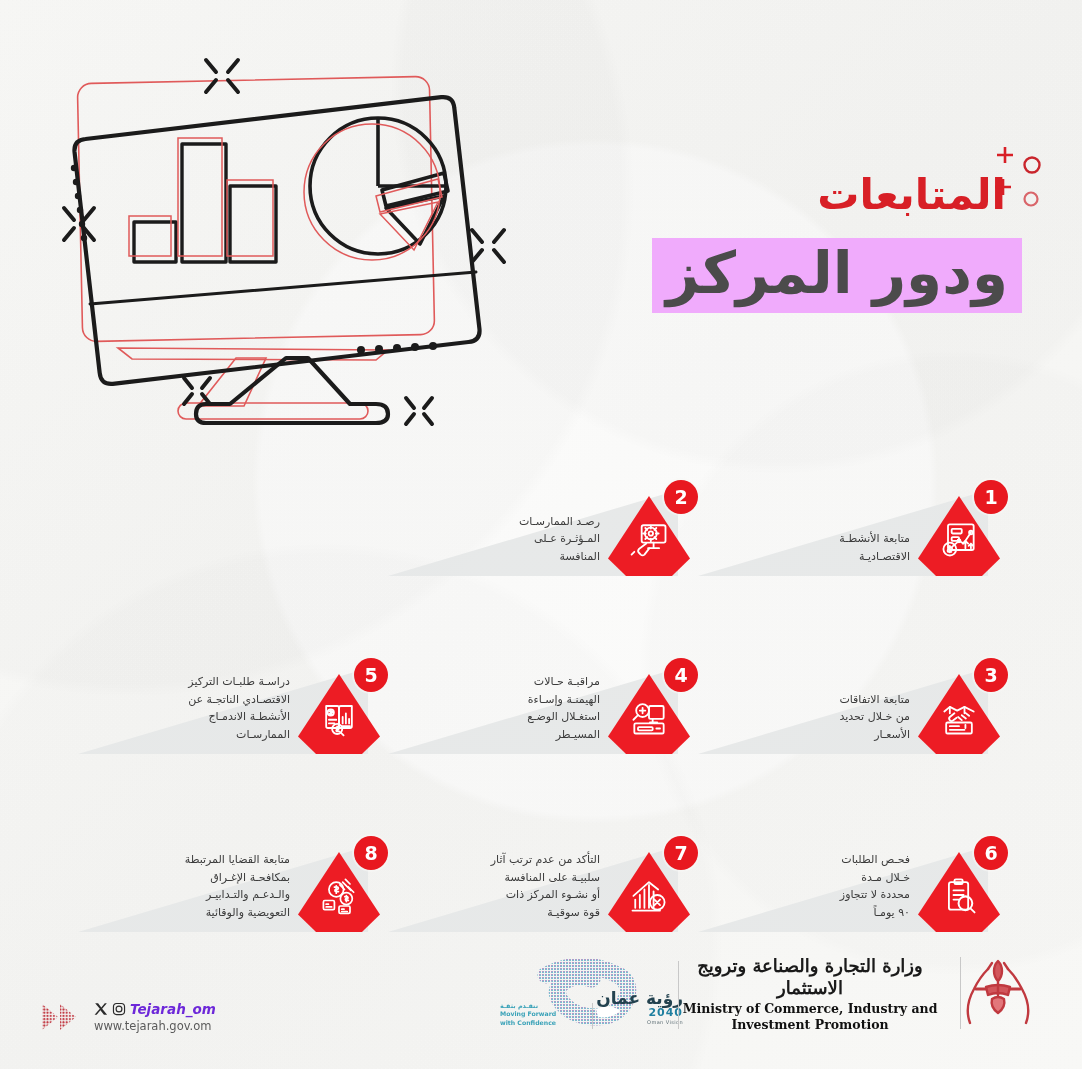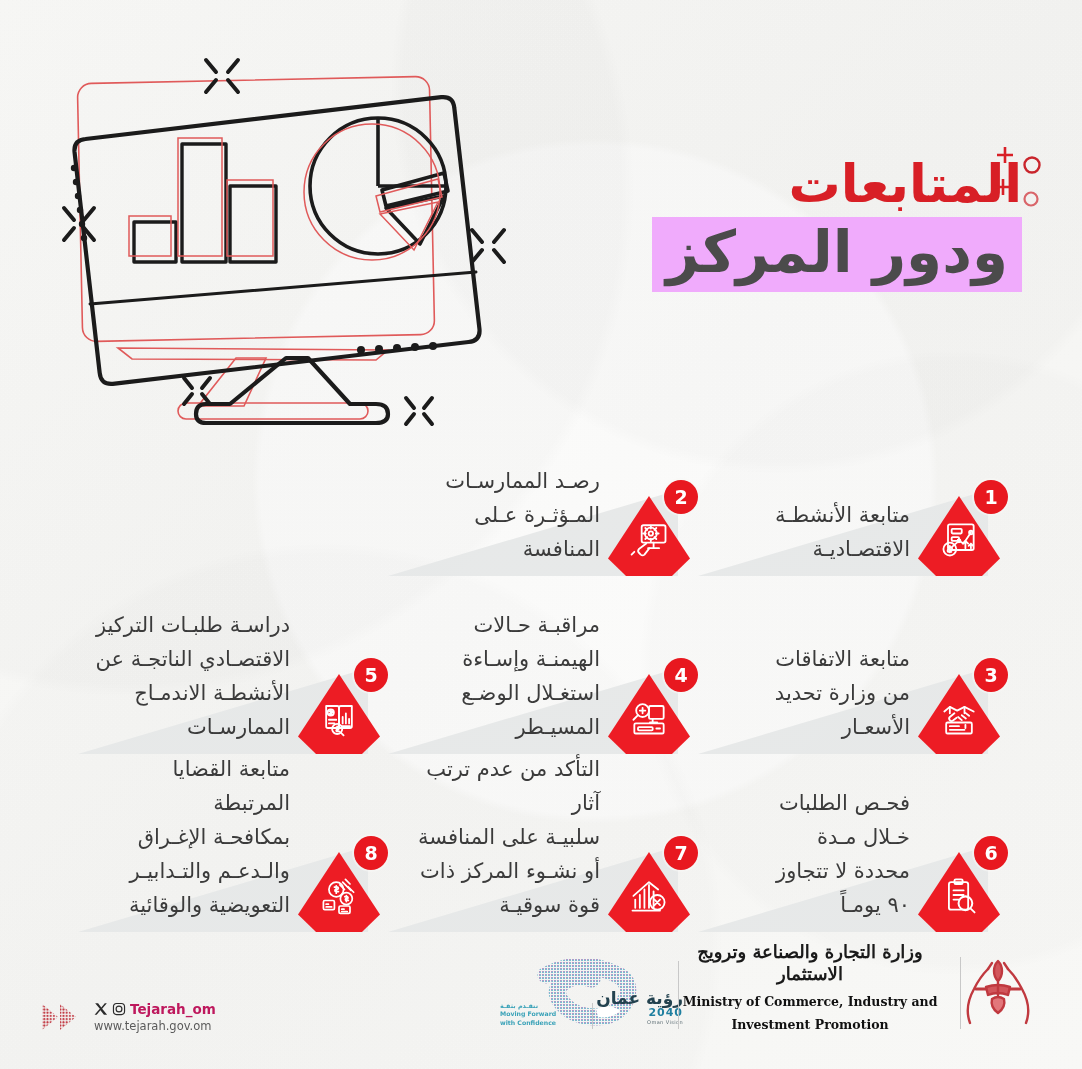--- a/index.html
+++ b/index.html
@@ -26,22 +26,22 @@
       repeating-linear-gradient(90deg, rgba(0,0,0,.05) 0 1px, transparent 1px 4px);
   }
 
   
   .illus{position:absolute;left:58px;top:48px;width:460px;height:390px;}
   .illus svg{display:block;width:100%;height:100%;}
 
   
   .title-wrap{position:absolute;right:60px;top:155px;width:500px;text-align:right;}
   .title-line1{
-    font-size:52px;font-weight:bold;color:#d81f26;letter-spacing:-1px;
-    line-height:1.12;margin:0;direction:rtl;
+    font-size:42px;font-weight:bold;color:#d81f26;letter-spacing:-1px;
+    line-height:1.12;margin:16px;direction:rtl;
   }
   .title-band{
     display:inline-block;background:#f0abfc;padding:2px 14px 6px 14px;margin-top:4px;
   }
   .title-line2{
     font-size:58px;font-weight:bold;color:#4b4b4b;line-height:1.15;margin:0;direction:rtl;
   }
   .deco-dots{position:absolute;right:25px;top:135px;width:70px;height:85px;}
 
   
@@ -56,21 +56,21 @@
     position:absolute;left:0;bottom:0;width:290px;height:86px;
     background:linear-gradient(to bottom right,#e6e8e8 0%,#e6e8e8 100%);
     clip-path:polygon(100% 0, 100% 100%, 0 100%);
     opacity:.95;
   }
   .item{
     position:absolute;right:0;bottom:0;display:flex;align-items:flex-end;
     justify-content:flex-end;gap:6px;direction:rtl;
   }
   .item-text{
-    font-size:21px;line-height:1.62;color:#3b3b3b;text-align:right;
+    font-size:11px;line-height:1.62;color:#3b3b3b;text-align:right;
     direction:rtl;max-width:188px;font-weight:500;
     padding-bottom:10px;
   }
   .badge-wrap{position:relative;width:92px;height:98px;flex:0 0 92px;}
   .badge{
     position:absolute;left:2px;bottom:0;width:82px;height:80px;
     background:#ed1c24;
     clip-path:polygon(50% 0%, 100% 78%, 78% 100%, 22% 100%, 0% 78%);
     border-radius:16px;
     display:flex;align-items:center;justify-content:center;
@@ -83,43 +83,44 @@
     box-shadow:0 0 0 2px rgba(247,247,245,.55);
   }
 
   
   .footer{position:absolute;left:0;bottom:0;width:1082px;height:120px;}
   .social{
     position:absolute;left:40px;bottom:36px;display:flex;align-items:center;gap:10px;direction:ltr;
   }
   .chev{width:44px;height:30px;}
   .handle{
-    display:flex;align-items:center;gap:4px;font-size:13.5px;color:#be185d;font-weight:bold;
+    display:flex;align-items:center;gap:4px;font-size:13.5px;color:#6d28d9;font-weight:bold;
     direction:ltr;
+    font-style:italic;
   }
   .handle svg{width:14px;height:14px;}
   .site{font-size:11.5px;color:#5a5a5a;margin-top:2px;direction:ltr;}
 
   .vision{position:absolute;left:500px;bottom:38px;width:185px;height:72px;direction:ltr;}
   .vision-tag{
     position:absolute;left:0;bottom:4px;font-size:6.2px;color:#3aa2b8;line-height:1.35;
     text-align:left;font-weight:bold;direction:ltr;
   }
   .vision-tag .ar{font-size:6.4px;color:#3aa2b8;}
   .vision-main{
     position:absolute;right:2px;bottom:6px;text-align:right;direction:rtl;
   }
   .vision-main .v-ar{font-size:17px;font-weight:bold;color:#23424f;line-height:1;}
   .vision-main .v-yr{font-size:11px;font-weight:bold;color:#1f7fa0;letter-spacing:1px;line-height:1.1;}
   .vision-main .v-en{font-size:5px;color:#5d6e75;letter-spacing:.4px;}
   .sep{position:absolute;width:1px;background:#c8c8c8;}
 
   .ministry{position:absolute;left:665px;bottom:36px;width:290px;text-align:center;direction:rtl;}
   .ministry-ar{font-size:18px;color:#1a1a1a;font-weight:bold;line-height:1.25;font-family:"DejaVu Serif","Liberation Serif",serif;}
-  .ministry-en{font-size:12.5px;color:#111;font-weight:bold;line-height:1.25;margin-top:8px;
+  .ministry-en{font-size:12.5px;color:#111;font-weight:bold;line-height:1.25;margin-top:1px;
     font-family:"DejaVu Serif","Liberation Serif",serif;direction:ltr;}
   .emblem{position:absolute;left:958px;bottom:40px;width:80px;height:74px;}
 </style>
 </head>
 <body>
 
 <div class="texture"></div>
 <div class="noise"></div>
 
 <div class="illus">
@@ -281,21 +282,21 @@
                 <path d="M23 24 l4 3.4 M27 22 l4.5 3.6 M31 19.5 l4 3.2"></path>
                 <rect x="10" y="30" width="28" height="12" rx="1.5"></rect>
                 <path d="M14 34 h10 M14 38 h16"></path>
                 <path d="M31 32.5 v3.5"></path>
               </svg>
             </div>
             <div class="num">3</div>
           </div>
           <div class="item-text">
             <div>متابعة الاتفاقات</div>
-            <div>من وزارة تحديد</div>
+            <div>من خـلال تحديد</div>
             <div>الأسعـار</div>
           </div>
         </div>
       </div>
     </div>
 
     <div class="cell tall">
       <div class="cell-inner">
         <div class="wedge"></div>
         <div class="item">

